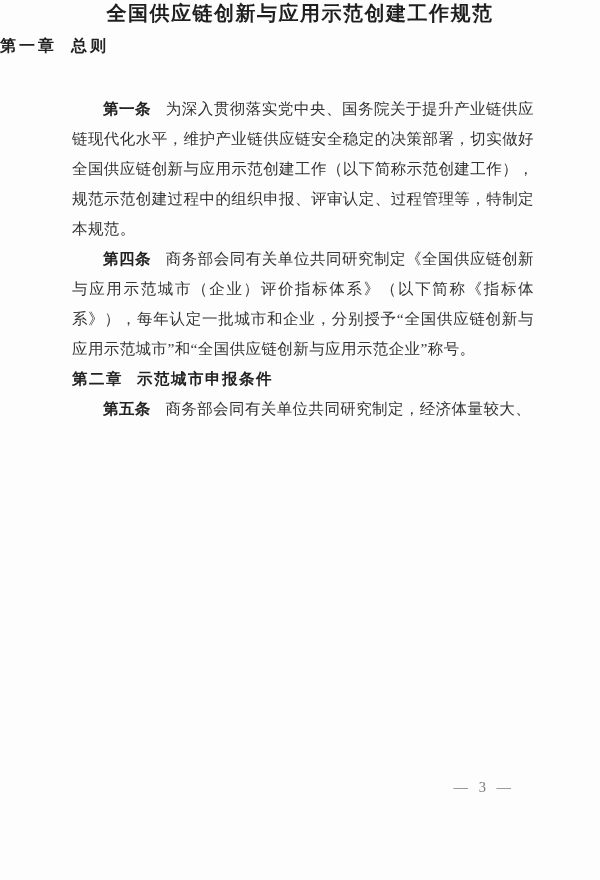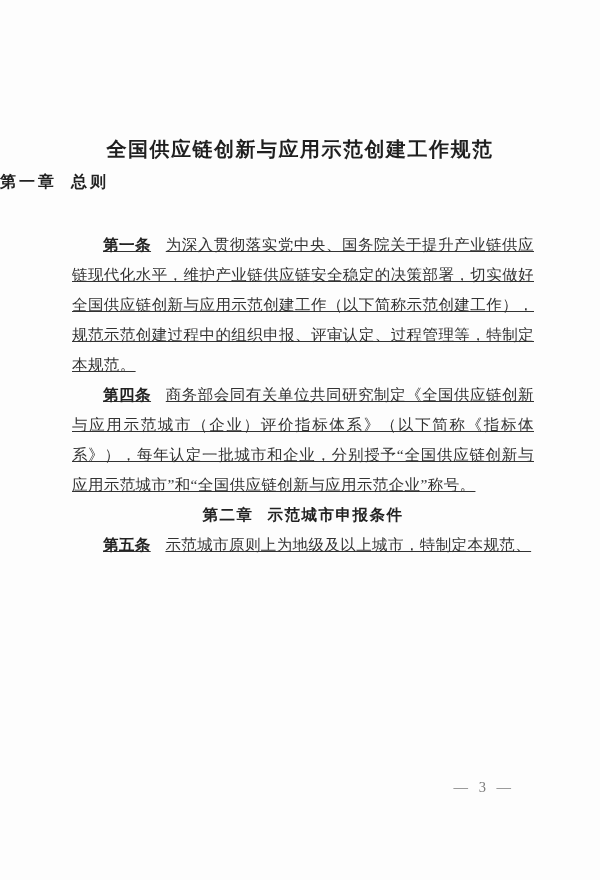--- a/index.html
+++ b/index.html
@@ -12,21 +12,20 @@
       width: 600px;
       height: 880px;
       background: #fdfdfd;
       font-family: "Liberation Serif", "DejaVu Serif", serif;
       color: #333333;
       overflow: hidden;
       box-sizing: border-box;
     }
     .doc-title {
       margin: 0;
-      padding-top: 136px;
       text-align: center;
       font-size: 20px;
       line-height: 27px;
       font-weight: bold;
       letter-spacing: 1.5px;
       color: #1f1f1f;
     }
     .chapter-heading {
       margin: 7px 0 0 0;
       font-size: 16px;
@@ -44,30 +43,28 @@
       margin: 36px 66px 0 72px;
       font-size: 15.5px;
       line-height: 30px;
       text-align: justify;
       letter-spacing: 0.4px;
       color: #333333;
     }
     .doc-body p.article {
       margin: 0;
       text-indent: 2em;
-      text-decoration: underline;
     }
     .article-label {
       font-weight: bold;
       color: #222222;
       margin-right: 0.95em;
     }
     .chapter-heading-inline {
       margin: 0;
-      text-align: center;
       text-indent: 0;
       font-size: 15.5px;
       line-height: 30px;
       font-weight: bold;
       letter-spacing: 1.5px;
       color: #222222;
     }
     .page-number {
       position: absolute;
       top: 779px;
@@ -91,19 +88,19 @@
   <div class="doc-body">
 
     <p class="article"><span class="article-label">第一条</span><span>为深入贯彻落实党中央、国务院关于提升产业链供应链现代化水平，维护产业链供应链安全稳定的决策部署，切实做好全国供应链创新与应用示范创建工作（以下简称示范创建工作），规范示范创建过程中的组织申报、评审认定、过程管理等，特制定本规范。</span></p>
 
 
 
     <p class="article"><span class="article-label">第四条</span><span>商务部会同有关单位共同研究制定《全国供应链创新与应用示范城市（企业）评价指标体系》（以下简称《指标体系》），每年认定一批城市和企业，分别授予“全国供应链创新与应用示范城市”和“全国供应链创新与应用示范企业”称号。</span></p>
 
     <h3 class="chapter-heading-inline"><span>第二章</span><span class="chapter-gap"></span><span>示范城市申报条件</span></h3>
 
-    <p class="article"><span class="article-label">第五条</span><span>示范城市原则上为地级及以上城市，特制定本规范、</span></p>
+    <p class="article"><span class="article-label">第五条</span><span>商务部会同有关单位共同研究制定，经济体量较大、</span></p>
 
   </div>
 
   <div class="page-number">— 3 —</div>
 
 </div>
 
 </body></html>

